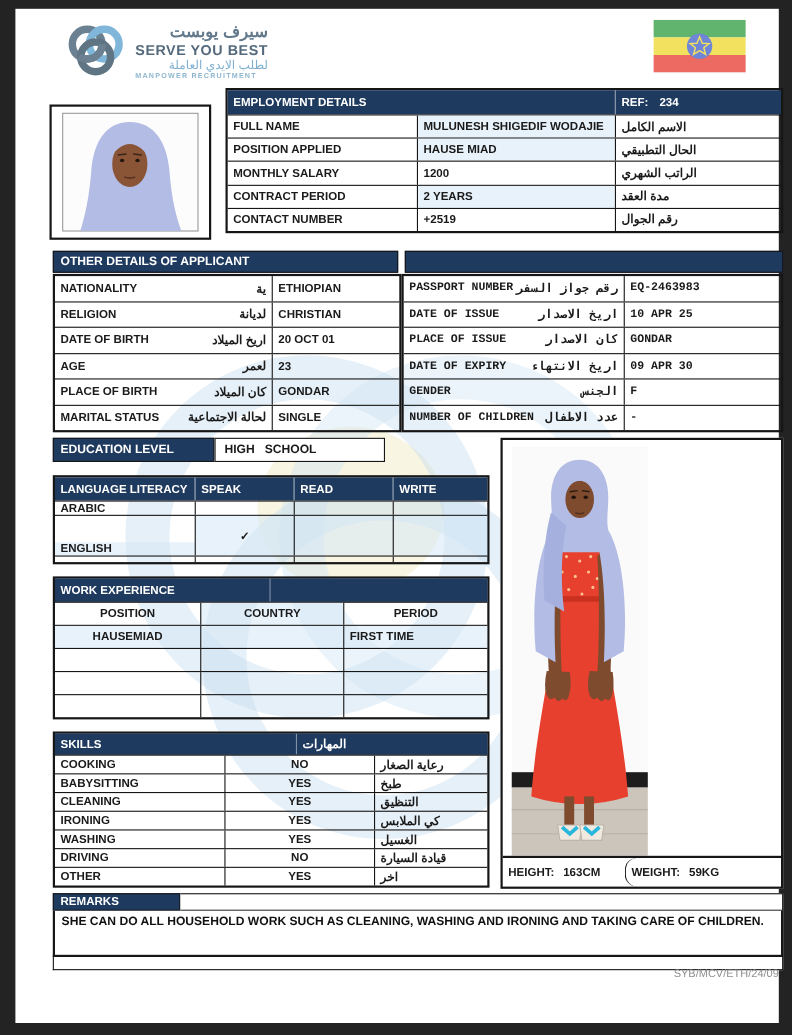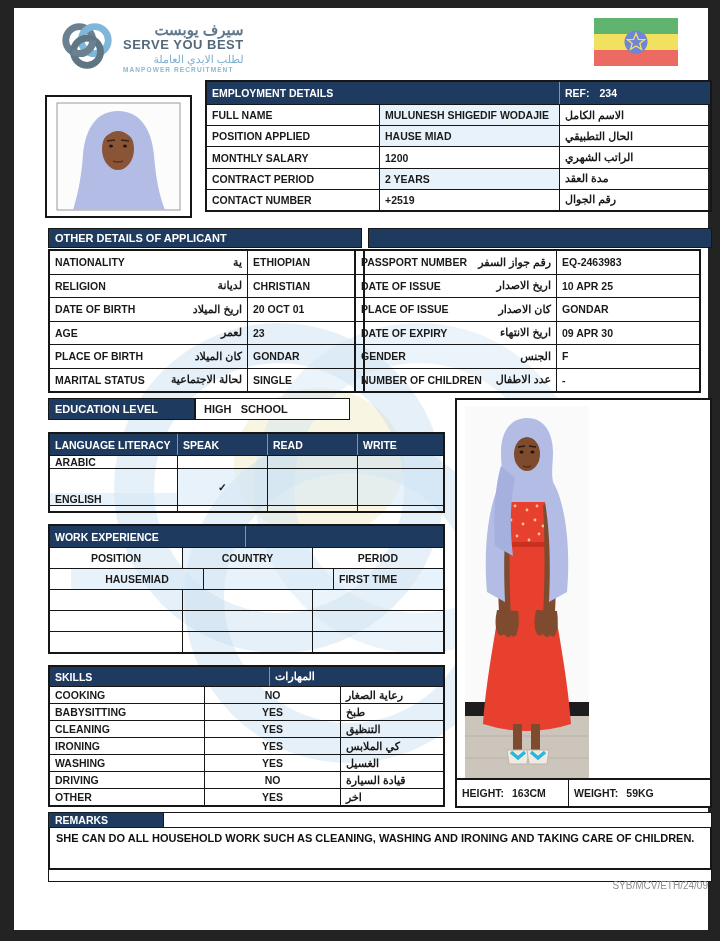--- a/index.html
+++ b/index.html
@@ -165,21 +165,21 @@
     </div>
     <div class="trow">
       <div class="tcell spread" style="width:197px;">
           <span>MARITAL STATUS</span>
           <span class="ar">لحالة الاجتماعية</span>
         </div>
       <div class="tcell bl" style="flex:1;">SINGLE</div>
     </div>
   </div>
 
-  <div class="tbl" style="left:340px;top:241px;width:347px;height:144px;">
+  <div class="tbl" style="left:351px;top:241px;width:347px;height:144px;font-family:Liberation Mono, monospace;">
     <div class="trow first">
       <div class="tcell spread" style="width:200px;">
           <span>PASSPORT NUMBER</span>
           <span class="ar">رقم جواز السفر</span>
         </div>
       <div class="tcell bl" style="flex:1;">EQ-2463983</div>
     </div>
     <div class="trow">
       <div class="tcell spread" style="width:200px;">
           <span>DATE OF ISSUE</span>
@@ -253,21 +253,21 @@
     <div class="trow first navy" style="flex:0 0 21px;">
       <div class="tcell hdrcell" style="width:195px;">WORK EXPERIENCE</div>
       <div class="tcell hdrcell wdiv" style="flex:1;"></div>
     </div>
     <div class="trow">
       <div class="tcell ctr" style="width:132px;">POSITION</div>
       <div class="tcell bl ctr tint" style="width:130px;">COUNTRY</div>
       <div class="tcell bl ctr" style="flex:1;">PERIOD</div>
     </div>
     <div class="trow">
-      <div class="tcell ctr tint" style="width:132px;margin-left:21px;">HAUSEMIAD</div>
+      <div class="tcell ctr tint" style="width:132px;">HAUSEMIAD</div>
       <div class="tcell bl tint" style="width:130px;"></div>
       <div class="tcell bl tint" style="flex:1;">FIRST TIME</div>
     </div>
     <div class="trow">
       <div class="tcell" style="width:132px;"></div>
       <div class="tcell bl" style="width:130px;"></div>
       <div class="tcell bl" style="flex:1;"></div>
     </div>
     <div class="trow">
       <div class="tcell" style="width:132px;"></div>
@@ -379,21 +379,21 @@
           <path d="M62 344 L84 344 L82 358 L64 358 Z" fill="#efe9e0" stroke="#bdb5a9" stroke-width="1"></path>
           <path d="M66 346 L73 352 L80 346" fill="none" stroke="#27b7dc" stroke-width="3.4"></path>
         </g>
       </svg>
     </div>
     <div class="abs" style="left:0;right:0;bottom:0;height:26px;border-top:2px solid #161616;display:flex;">
       <div class="tcell" style="width:111px;gap:8px;border:none;">
         <span>HEIGHT:</span>
         <span>163CM</span>
       </div>
-      <div class="tcell bl" style="flex:1;gap:8px;">
+      <div class="tcell bl" style="flex:1;gap:8px;border-radius:11px;">
         <span>WEIGHT:</span>
         <span>59KG</span>
       </div>
     </div>
   </div>
 
   <div class="abs z1" style="left:34px;top:804px;width:664px;height:16px;display:flex;">
     <div class="navy" style="width:116px;height:16px;padding-left:6px;box-sizing:border-box;font-size:10.5px;border:1px solid #161616;">REMARKS</div>
     <div style="flex:1;border:1px solid #161616;border-left:none;box-sizing:border-box;background:#fff;"></div>
   </div>

